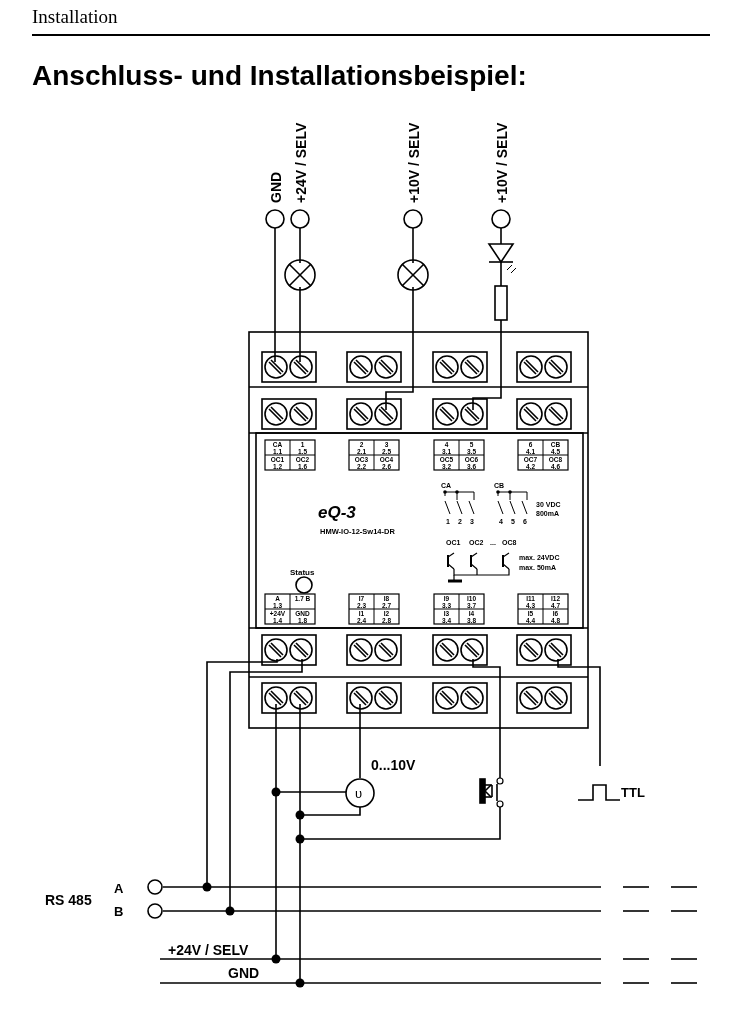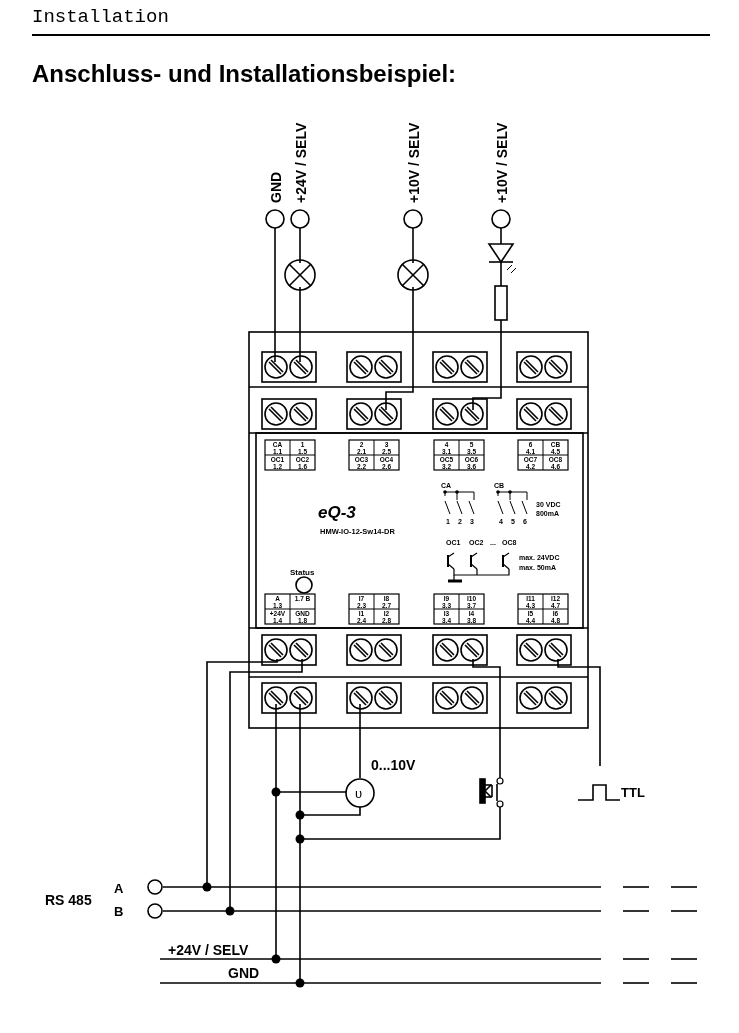--- a/index.html
+++ b/index.html
@@ -1,19 +1,19 @@
 <!DOCTYPE html>
 <html><head>
 <meta charset="utf-8">
 <style>
   html,body{margin:0;padding:0;background:#ffffff;}
   body{width:739px;height:1033px;position:relative;overflow:hidden;font-family:"Liberation Sans",sans-serif;color:#000;}
-  .section-header{position:absolute;left:32px;top:6px;font-size:19px;font-family:Liberation Mono, monospace;}
+  .section-header{position:absolute;left:32px;top:6px;font-size:19px;font-family:Liberation Serif, serif;}
   .header-rule{position:absolute;left:32px;top:34px;width:678px;height:2px;background:#000;}
-  .page-title{position:absolute;left:32px;top:60px;font-size:24px;font-weight:bold;font-family:"Liberation Sans",sans-serif;}
+  .page-title{position:absolute;left:32px;top:60px;font-size:28px;font-weight:bold;font-family:"Liberation Sans",sans-serif;}
   svg{position:absolute;left:0;top:0;}
   svg text{font-family:"Liberation Sans",sans-serif;}
   .lbl{font-weight:bold;}
 </style>
 </head>
 <body>
 
 <div class="section-header">Installation</div>
 <div class="header-rule"></div>
 <div class="page-title">Anschluss- und Installationsbeispiel:</div>

